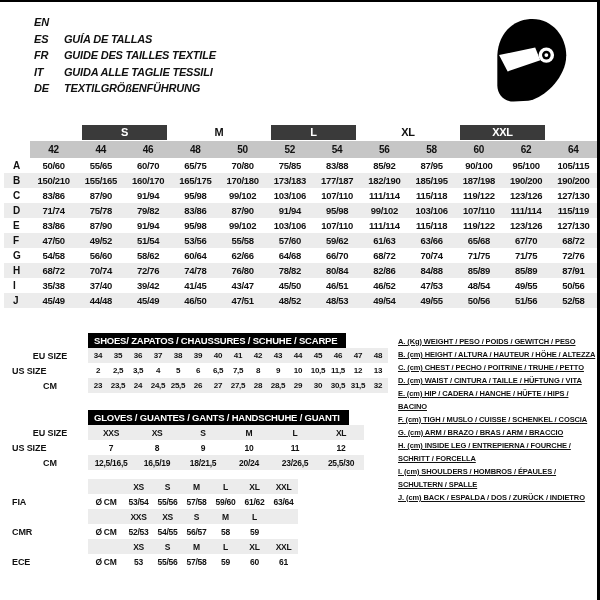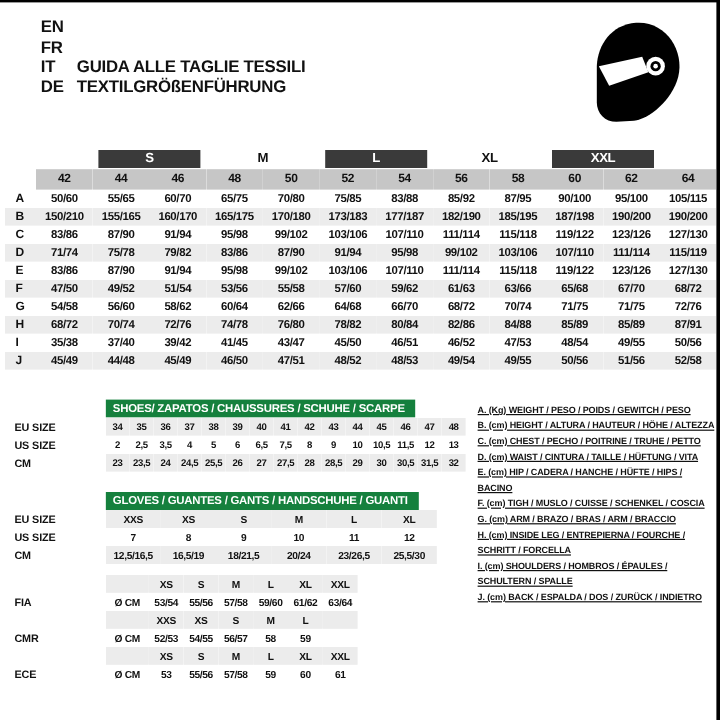--- a/index.html
+++ b/index.html
@@ -4,21 +4,21 @@
 <style>
   html,body{margin:0;padding:0;background:#fff;}
   .page{
     position:relative;width:600px;height:600px;box-sizing:border-box;
     background:#fff;color:#111;
     border-top:2px solid #000;border-right:3px solid #000;
     font-family:"Liberation Sans",sans-serif;overflow:hidden;
   }
   
   .langs{position:absolute;left:34px;top:12px;}
-  .langrow{display:flex;font-size:14px;font-weight:700;line-height:16.5px;letter-spacing:-0.2px;white-space:nowrap;}
+  .langrow{display:flex;font-size:11px;font-weight:700;line-height:16.5px;letter-spacing:-0.2px;white-space:nowrap;font-style:italic;}
   .langrow .code{width:30px;flex:0 0 30px;}
   
   .helmetlogo{position:absolute;left:487px;top:10px;width:86px;height:100px;}
   
   table{border-collapse:collapse;table-layout:fixed;}
   td{padding:0;text-align:center;vertical-align:middle;white-space:nowrap;overflow:hidden;}
   .main{position:absolute;left:4px;top:122px;width:593px;}
   .main td{height:15px;font-size:9.5px;font-weight:700;letter-spacing:-0.3px;}
   .main td.letter{text-align:left;padding-left:9px;font-size:10px;background:#fff;}
   .main tr.bandrow td{height:17px;}
@@ -28,41 +28,46 @@
   .main tr.sizes td.letter{background:#fff;}
   .main tr.stripe td{background:#ececec;}
   .main tr.stripe td.letter{background:#ececec;}
   
   .bottom{position:absolute;left:8px;top:330px;}
   .sub{margin-bottom:0;}
   .sub td{height:15px;font-size:8.5px;font-weight:700;letter-spacing:-0.3px;}
   .sub.shoes td{font-size:8px;}
   .sub td.lbl{text-align:left;padding-left:4px;font-size:9px;letter-spacing:-0.1px;background:#fff;}
   .sub tr.titlerow td{height:16px;text-align:left;background:#fff;}
-  .darkbar{display:inline-block;background:#15803d;color:#fff;font-size:9.5px;font-weight:700;letter-spacing:-0.2px;padding:2px 9px 2px 6px;white-space:nowrap;}
+  .darkbar{display:inline-block;background:#000000;color:#fff;font-size:9.5px;font-weight:700;letter-spacing:-0.2px;padding:2px 9px 2px 6px;white-space:nowrap;}
   .sub tr.striped td{background:#ececec;}
-  .sub tr.striped td.lbl{background:#fff;}
+  .sub tr.striped td.lbl{background:#fff;text-align:center;}
   .sub.shoes{width:380px;margin-bottom:16px;}
   .sub.gloves{width:356px;margin-bottom:9px;}
   .sub.helm{width:290px;}
   
   .legend{position:absolute;left:398px;top:333px;width:200px;text-decoration:underline;}
   .legend .item{font-size:7.5px;font-weight:700;line-height:13px;letter-spacing:-0.1px;}
 </style>
 </head>
 <body>
 
 <div class="page">
 
   <div class="langs" id="langs">
       <div class="langrow">
         <span class="code">EN</span>
       </div>
       <div class="langrow">
+        <span class="code">ES</span>
+        <span class="ltext">GUÍA DE TALLAS</span>
+      </div>
+      <div class="langrow">
         <span class="code">FR</span>
+        <span class="ltext">GUIDE DES TAILLES TEXTILE</span>
       </div>
       <div class="langrow">
         <span class="code">IT</span>
         <span class="ltext">GUIDA ALLE TAGLIE TESSILI</span>
       </div>
       <div class="langrow">
         <span class="code">DE</span>
         <span class="ltext">TEXTILGRÖßENFÜHRUNG</span>
       </div>
     </div>

